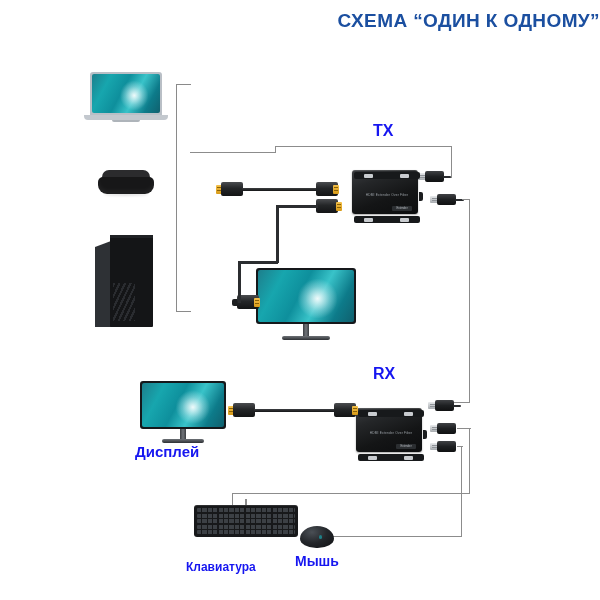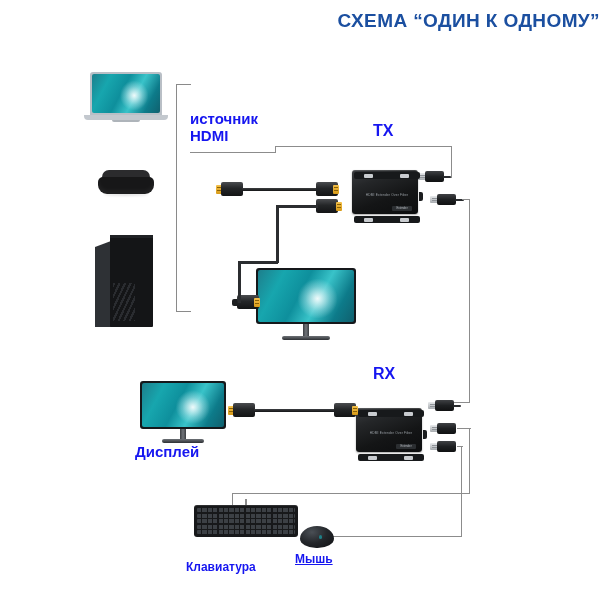--- a/index.html
+++ b/index.html
@@ -17,21 +17,21 @@
   .title{
     left:0;top:10px;width:600px;text-align:right;
     font-size:19px;font-weight:bold;color:#1b4fa0;letter-spacing:.4px;
   }
   .lbl{font-weight:bold;color:#1616f0;line-height:1.15;}
   .lbl-source{left:190px;top:110px;font-size:15px;}
   .lbl-tx{left:373px;top:122px;font-size:16px;}
   .lbl-rx{left:373px;top:365px;font-size:16px;}
   .lbl-display{left:135px;top:443px;font-size:15px;}
   .lbl-keyboard{left:186px;top:539px;font-size:12px;margin-top:22px;}
-  .lbl-mouse{left:295px;top:553px;font-size:12px;text-decoration:underline;}
+  .lbl-mouse{left:295px;top:553px;font-size:14px;}
 
   
   .bracket{left:176px;top:84px;width:14px;height:226px;
     border-left:1.4px solid #8a8a8a;border-top:1.4px solid #8a8a8a;border-bottom:1.4px solid #8a8a8a;}
 
   
   .wire{background:#8c8c8c;}
   .wire-h{height:1.4px;}
   .wire-v{width:1.4px;}
 
@@ -134,24 +134,20 @@
 </style>
 </head>
 <body>
 
 <div id="stage">
 
   <div class="abs title">СХЕМА “ОДИН К ОДНОМУ”</div>
 
   <div class="abs bracket"></div>
 
-  <div class="abs lbl lbl-source">
-    <div>источник</div>
-    <div>HDMI</div>
-  </div>
 
   <div class="abs laptop">
     <div class="abs laptop-screen">
       <div class="wall"></div>
     </div>
     <div class="abs laptop-hinge"></div>
     <div class="abs laptop-base"></div>
     <div class="abs laptop-foot"></div>
   </div>
 

